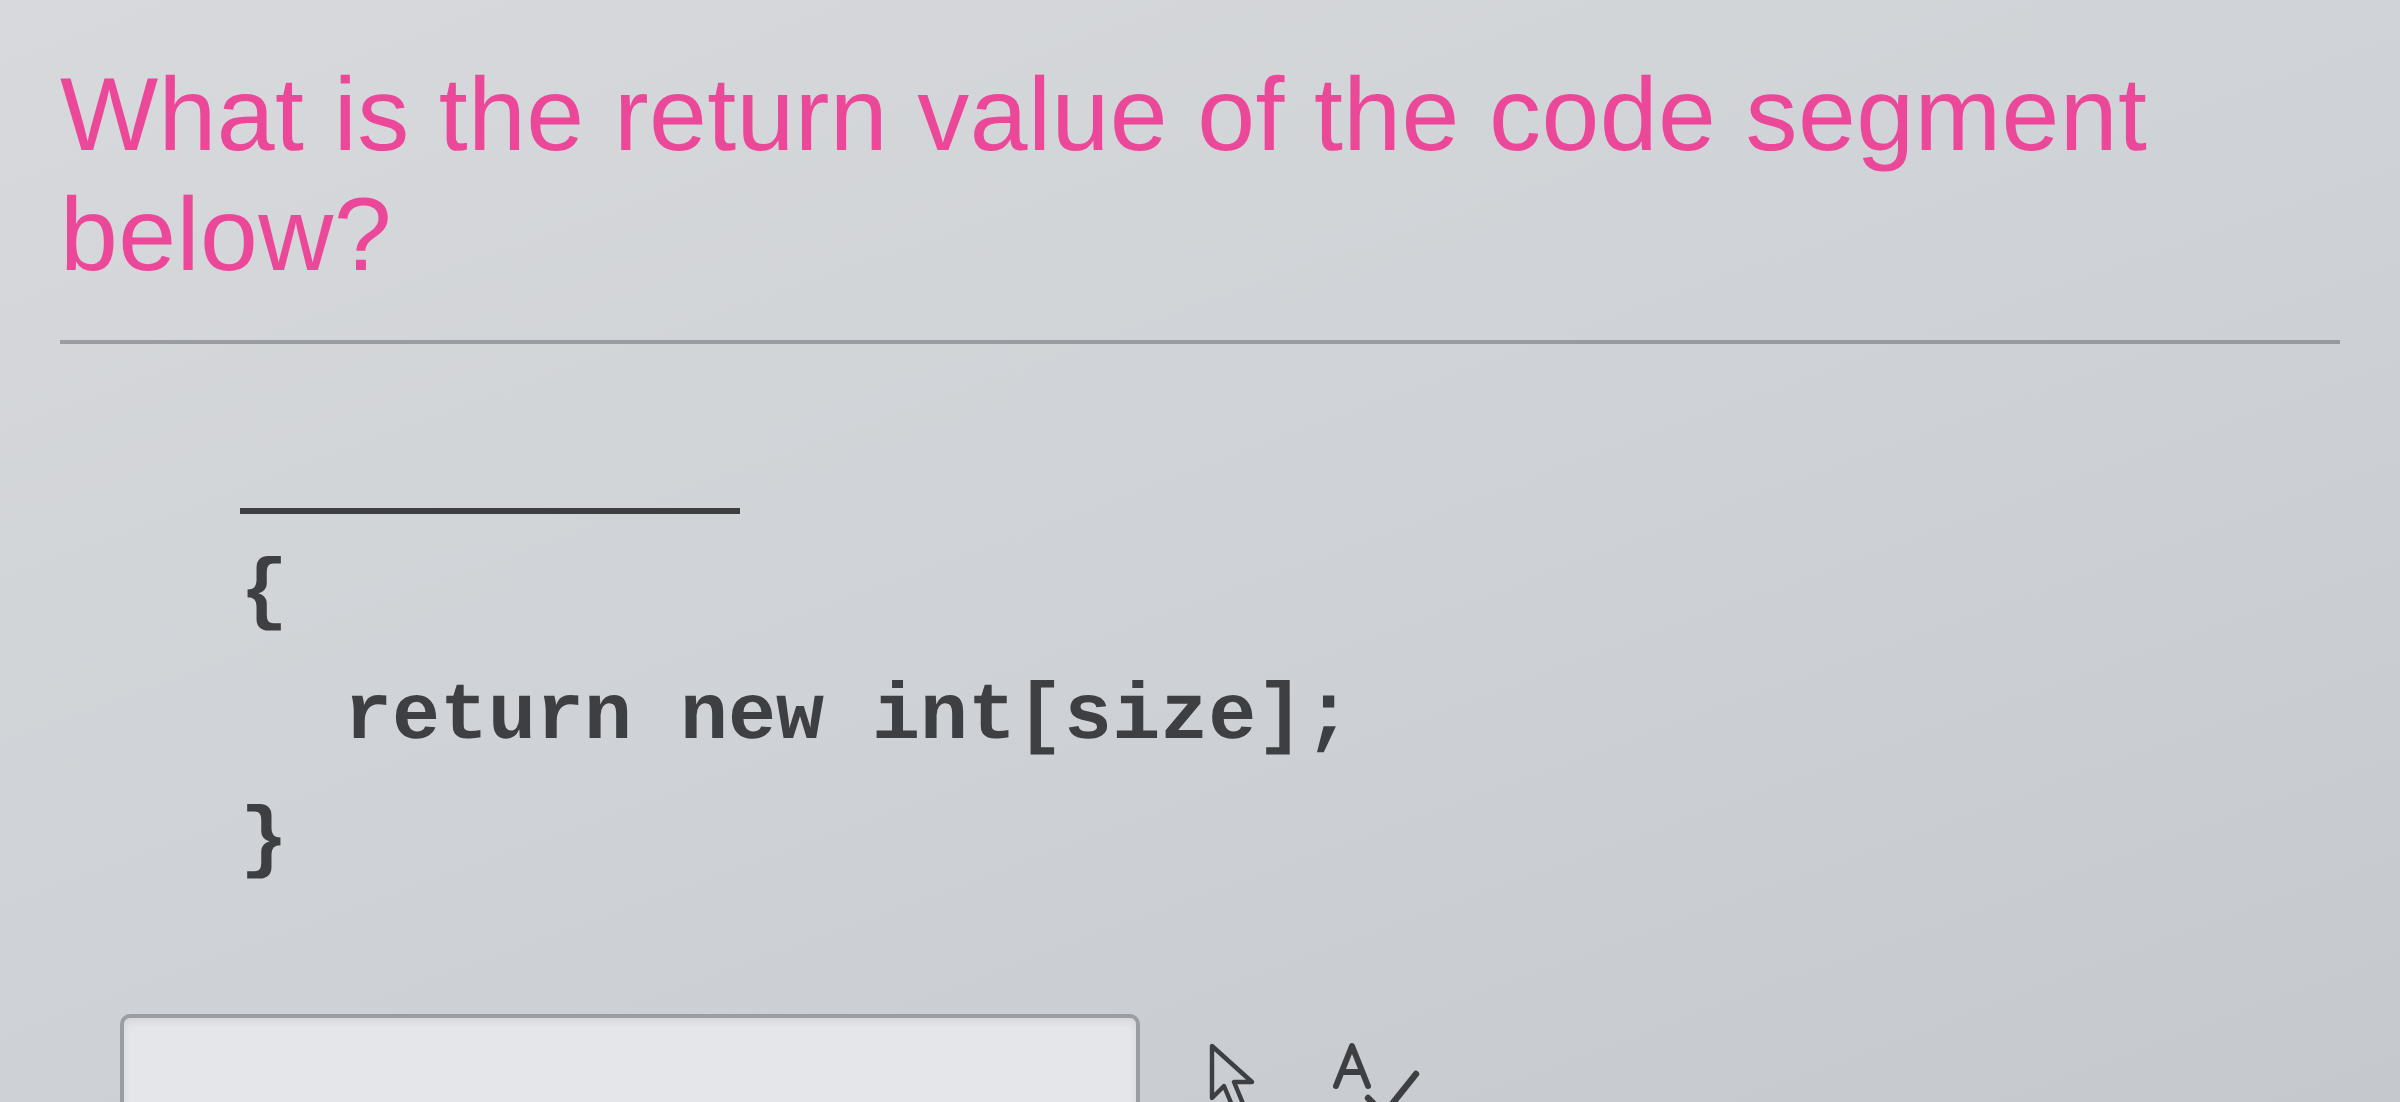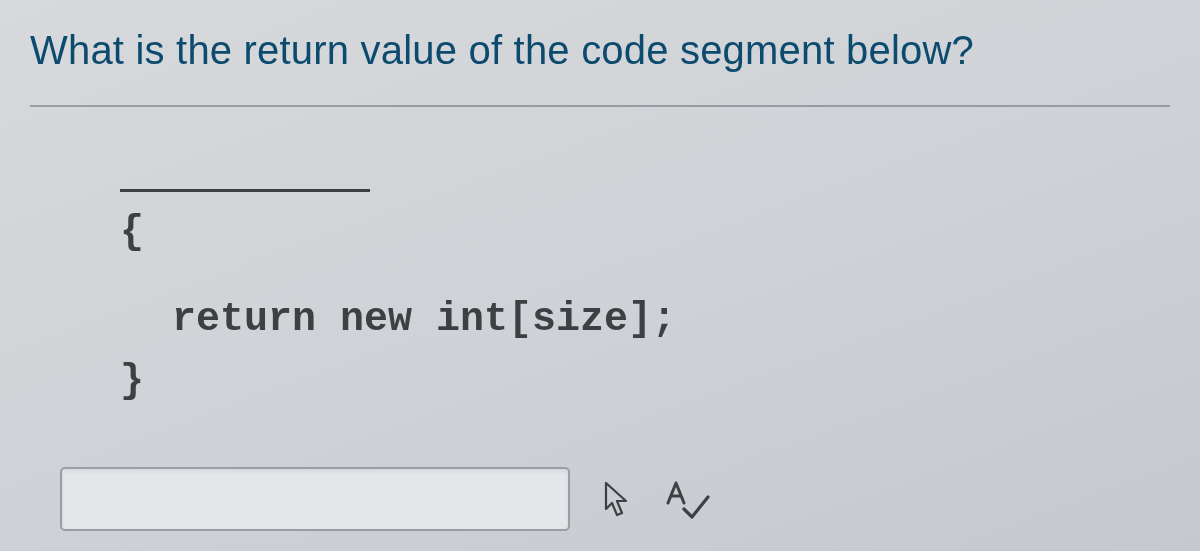--- a/index.html
+++ b/index.html
@@ -10,24 +10,24 @@
     overflow: hidden;
   }
   body {
     background: linear-gradient(160deg, #d7d9dc 0%, #cfd2d6 50%, #c5c8cd 100%);
     font-family: "Helvetica Neue", Arial, sans-serif;
     color: #2f3236;
     box-sizing: border-box;
     padding: 28px 30px 0 30px;
   }
   .question {
-    font-size: 40px;
+    font-size: 52px;
     font-weight: 500;
-    color: #0c4a6e;
-    margin: 0 0 32px 0;
+    color: #ec4899;
+    margin: 0 0 22px 0;
     letter-spacing: 0.2px;
   }
   .divider {
     border: none;
     border-top: 2px solid #6a6e73;
     margin: 0 0 46px 0;
     opacity: 0.55;
   }
   .code-area {
     font-family: "Courier New", Courier, monospace;
@@ -51,21 +51,20 @@
     margin-bottom: 6px;
   }
   .sig-text {
     display: inline-block;
   }
   .brace {
     margin-left: 0;
   }
   .return-line {
     padding-left: 52px;
-    margin-top: 25px;
   }
   .answer-row {
     margin-top: 54px;
     margin-left: -60px;
     display: flex;
     align-items: center;
     gap: 30px;
   }
   .answer-input {
     width: 510px;

